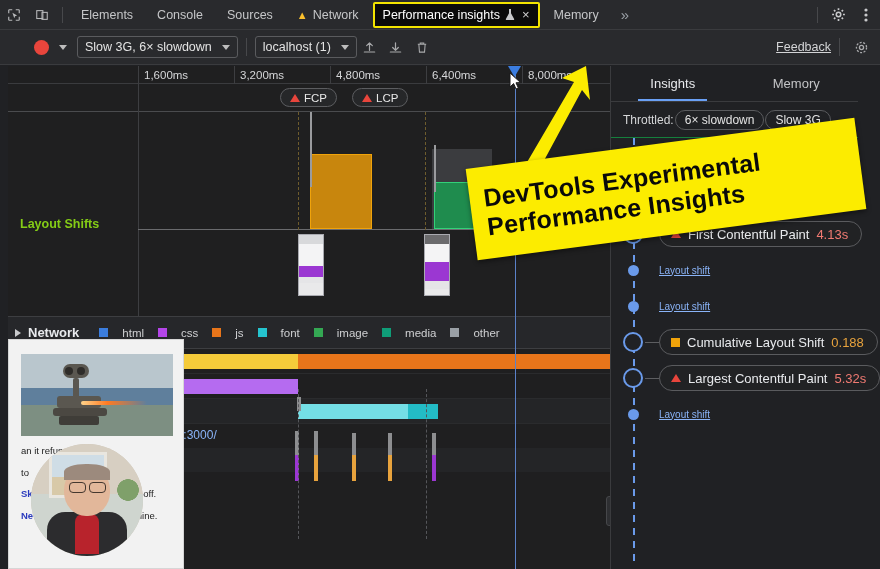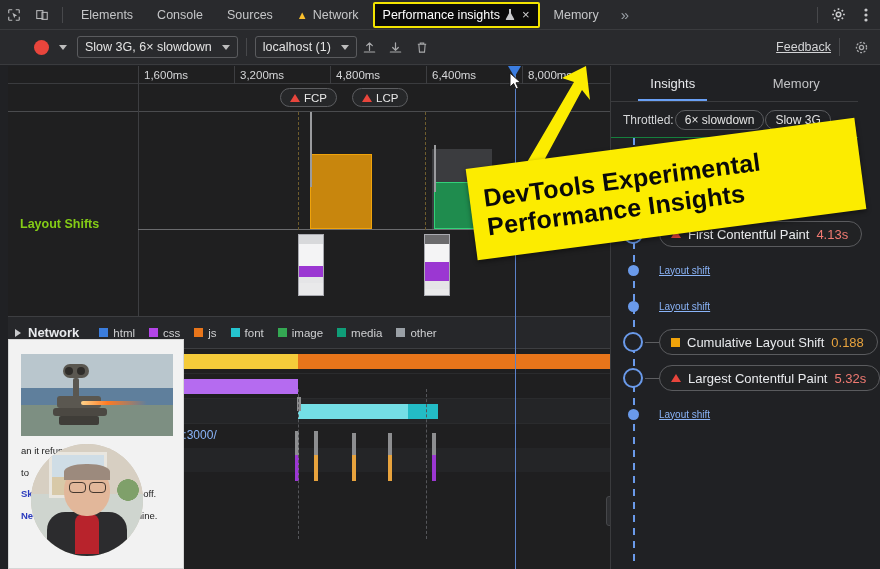--- a/index.html
+++ b/index.html
@@ -106,21 +106,21 @@
   
   .net-hdr {
     position: absolute; left: 0; top: 250px; width: 610px; height: 33px;
     background: #26272a; border-top: 1px solid #3d3e41; border-bottom: 1px solid #3d3e41;
     display: flex; align-items: center;
   }
   .net-hdr .tri { width: 0; height: 0; border-top: 4.5px solid transparent; border-bottom: 4.5px solid transparent;
                   border-left: 6px solid #c9cacc; margin-left: 7px; }
   .net-title { color: #e8eaed; font-size: 13px; font-weight: bold; margin-left: 7px; }
   .legend { display: flex; align-items: center; gap: 14px; margin-left: 20px; }
-  .lg { display: flex; align-items: center; gap: 5px; color: #cfd0d2; font-size: 11.5px; }
+  .lg { display: flex; align-items: center; gap: 14px; color: #cfd0d2; font-size: 11.5px; }
   .lg i { width: 9px; height: 9px; display: inline-block; }
 
   .net-rows { position: absolute; left: 0; top: 283px; width: 610px; height: 220px; }
   .net-row { position: relative; height: 25px; border-bottom: 1px solid #2a2b2d; }
   .net-row .nm { position: absolute; left: 8px; top: 4px; color: #e2e3e5; font-size: 12.5px; }
   .net-row .seg { position: absolute; top: 5px; height: 15px; }
   .row-alt { background: #242527; }
 
   .subrow { position: relative; height: 24px; }
   .subrow .tri-s { position: absolute; left: 5px; top: 8px; width: 0; height: 0;

